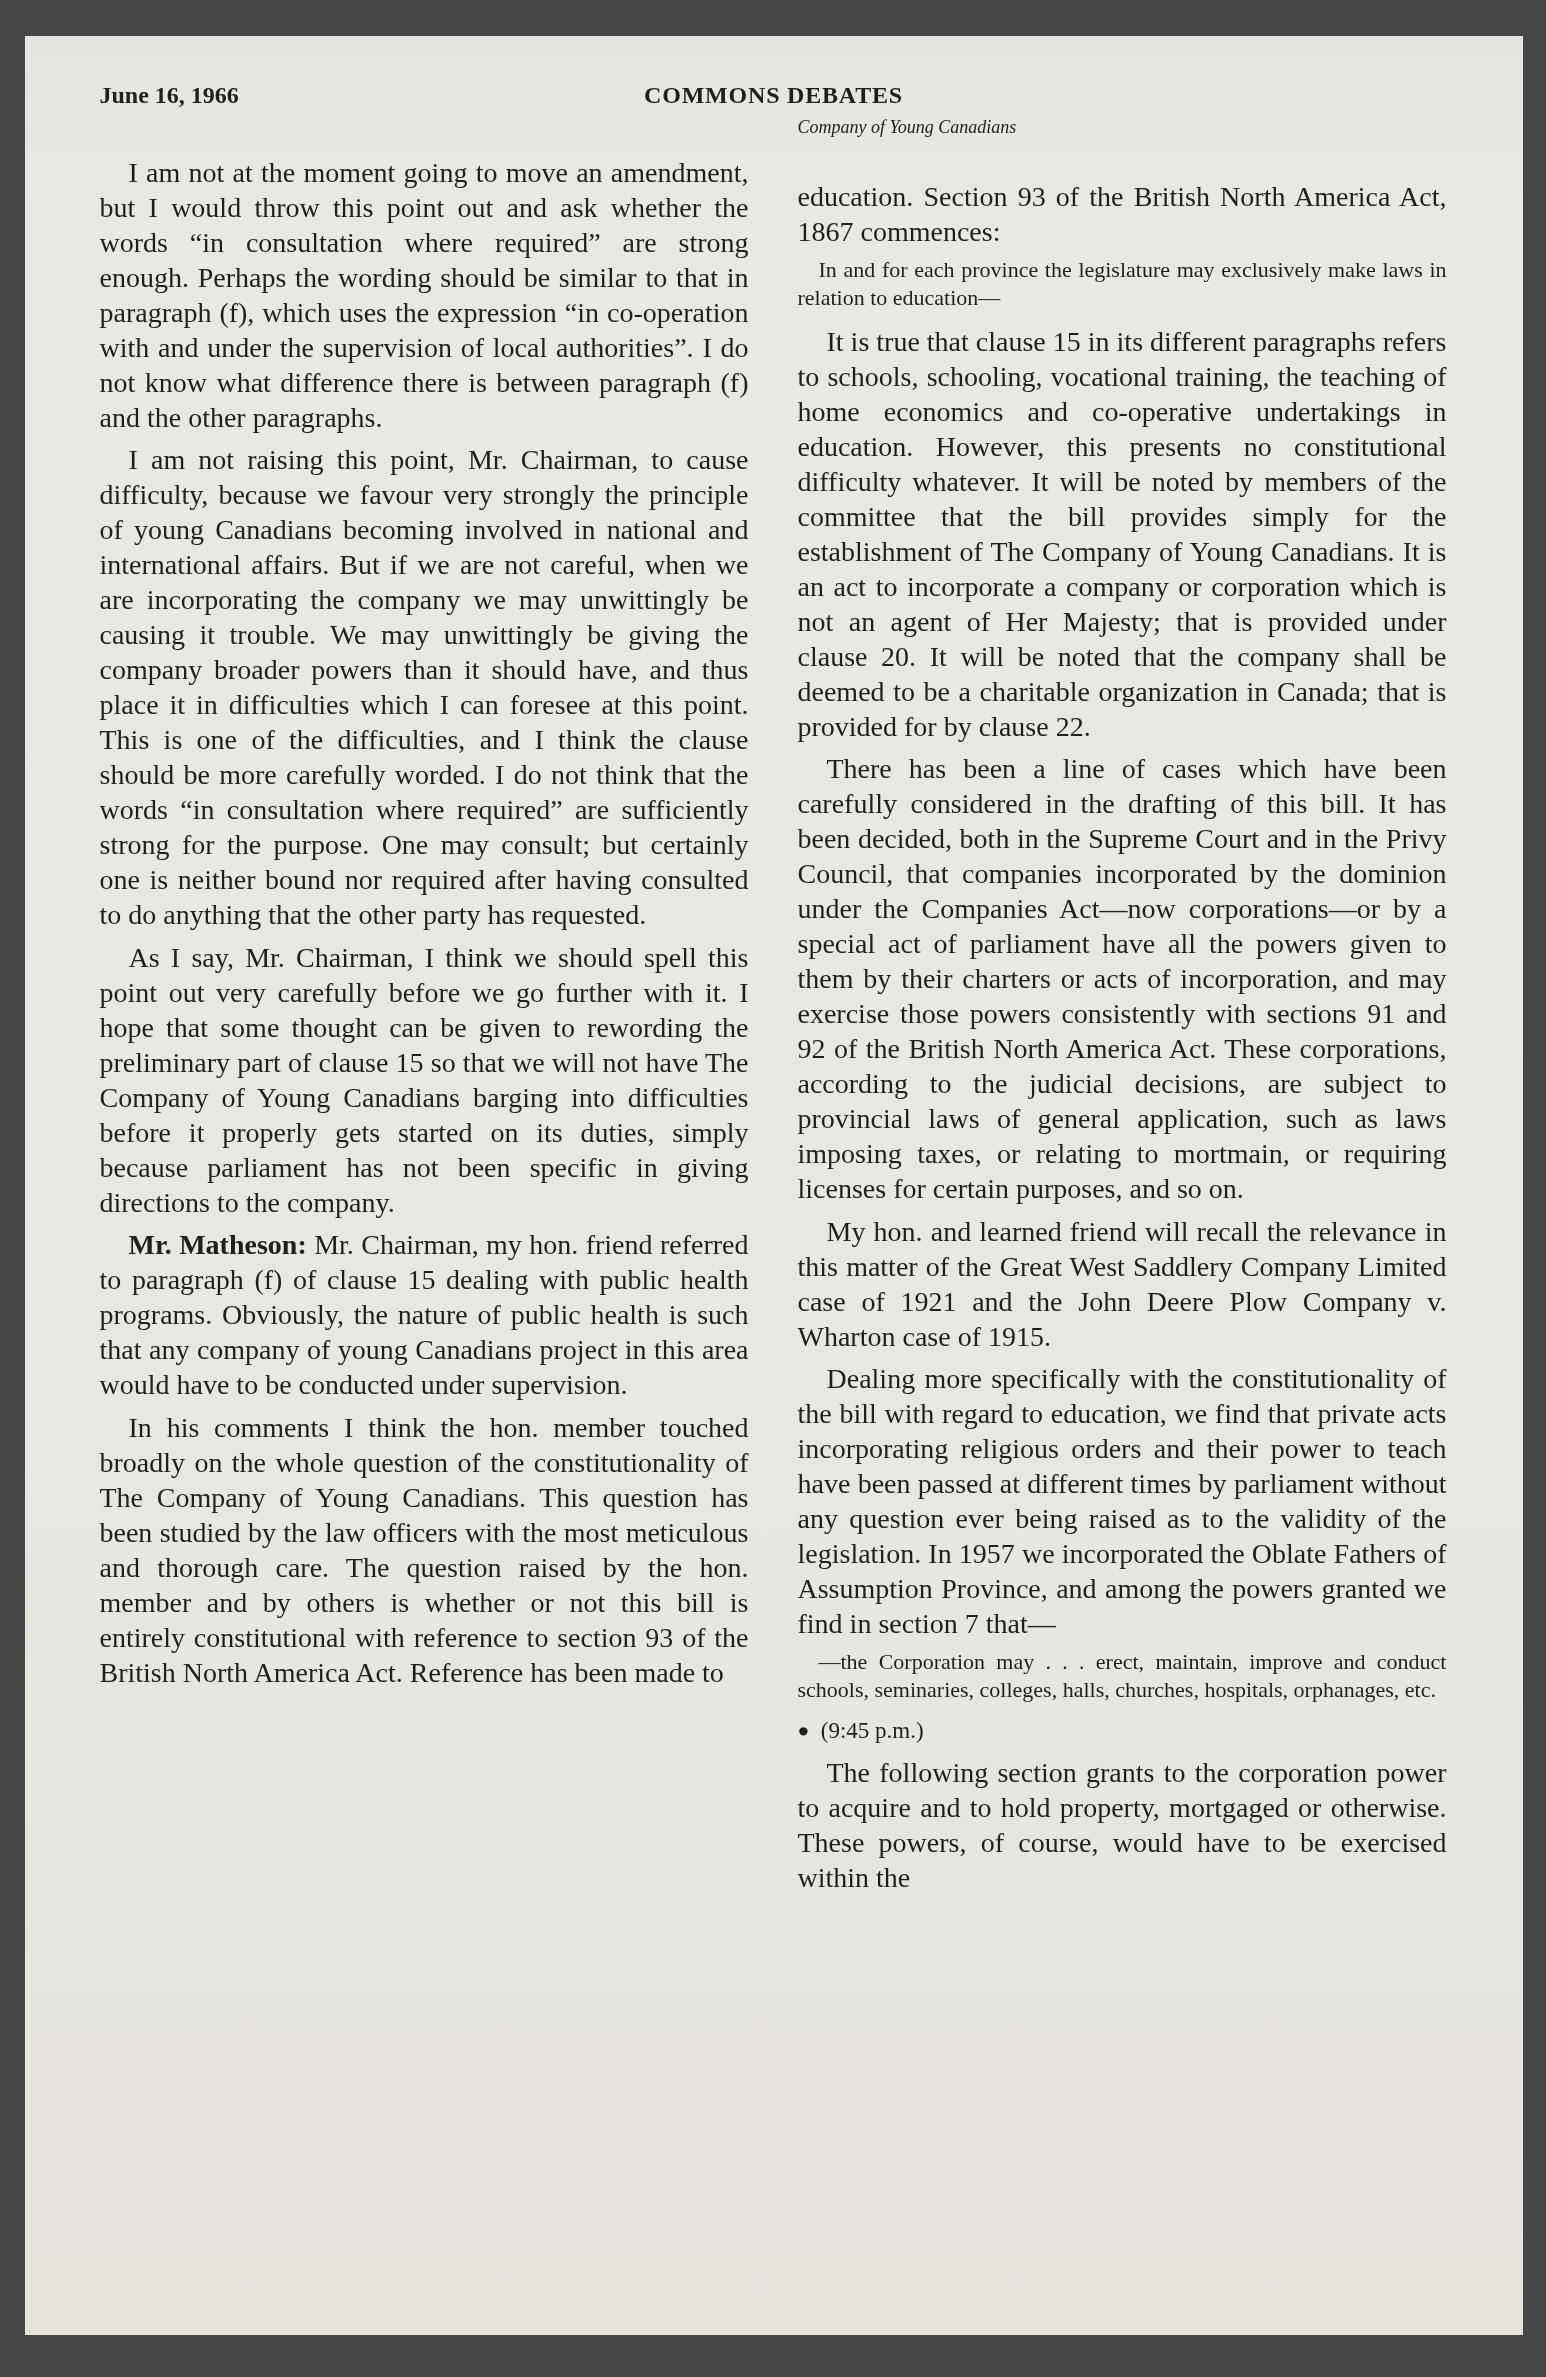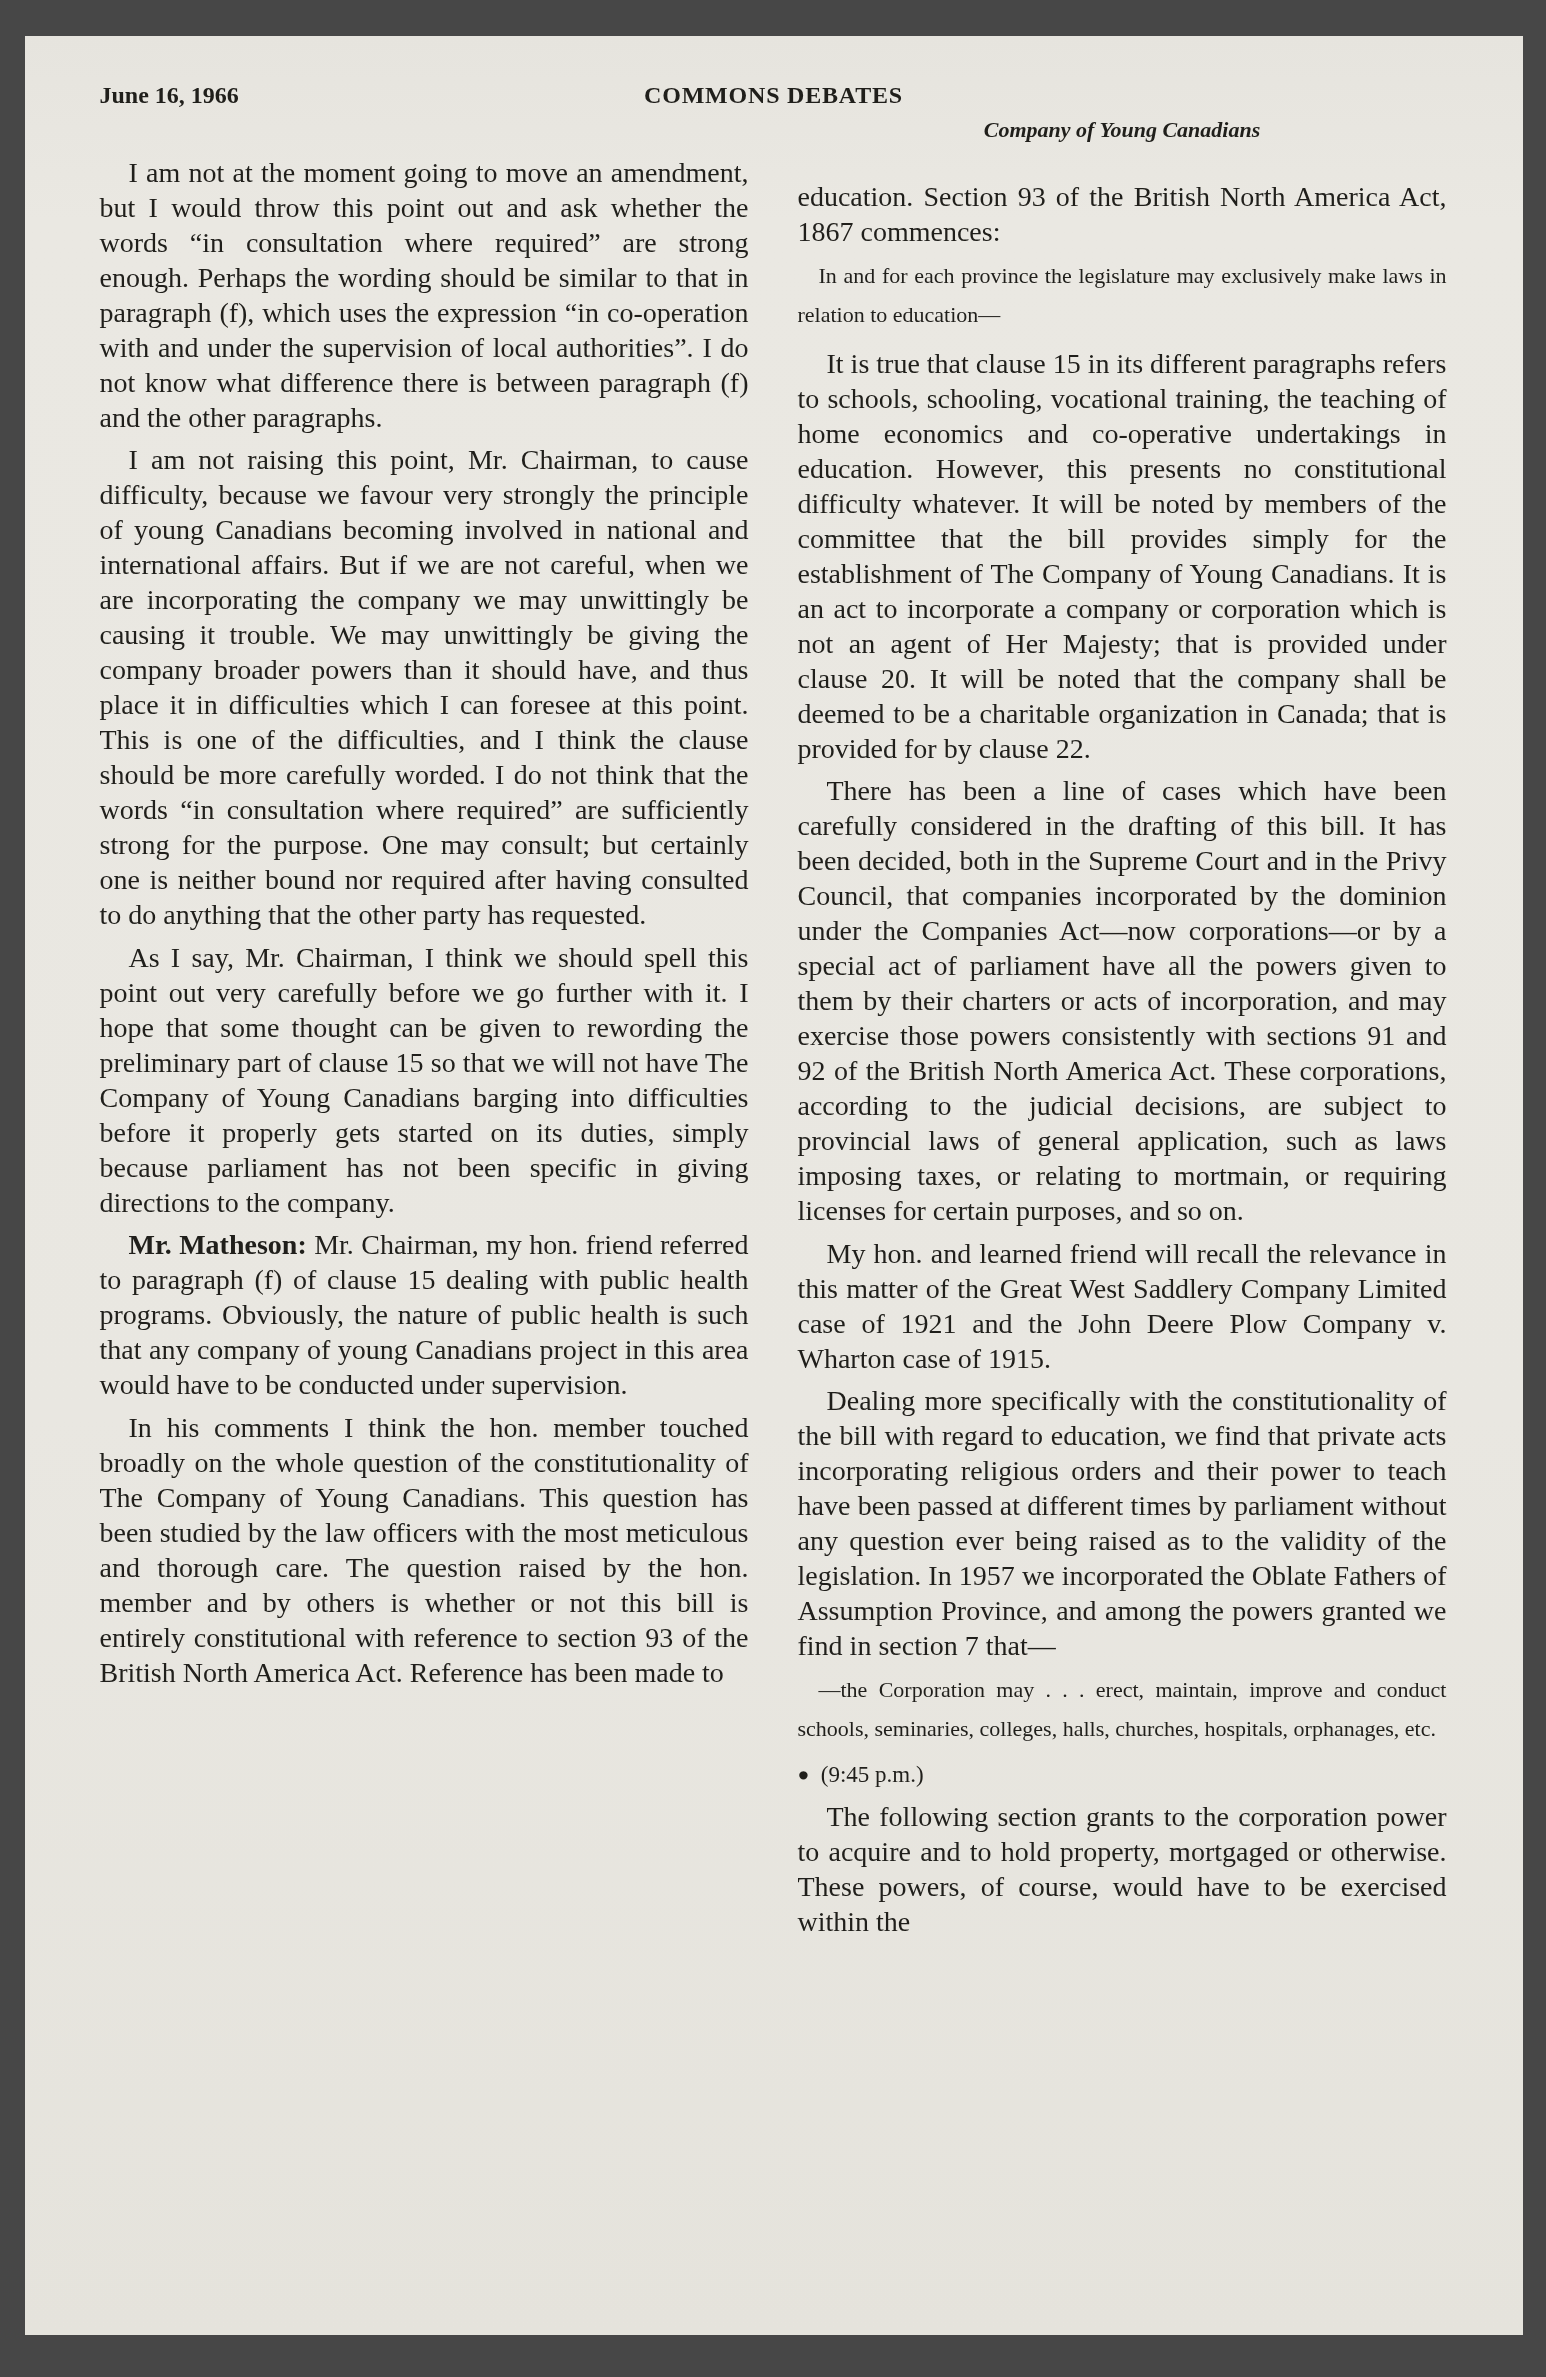--- a/index.html
+++ b/index.html
@@ -42,38 +42,36 @@
   .col {
     width: 649px;
     box-sizing: border-box;
   }
   .col-right { position: relative; }
   .running-head {
     position: absolute;
     top: -38px;
     left: 0;
     right: 0;
-    text-align: center;
     font-style: italic;
-    font-size: 22px;
-    font-weight: bold;
+    font-size: 18px;
   }
   p.body-para {
     font-size: 28px;
     line-height: 35px;
     text-align: justify;
     text-indent: 29px;
     margin: 0 0 7.4px 0;
   }
   p.no-indent { text-indent: 0; margin-top: 24px; }
   .speaker { font-weight: bold; }
   .case-name { }
   p.quote {
     font-size: 22px;
-    line-height: 39px;
+    line-height: 28px;
     text-align: justify;
     text-indent: 21px;
     margin: 1.6px 0 11.4px 0;
   }
   p.time-line {
     font-size: 23px;
     line-height: 29px;
     margin: 3.3px 0 9.8px 0;
     text-indent: 0;
   }

